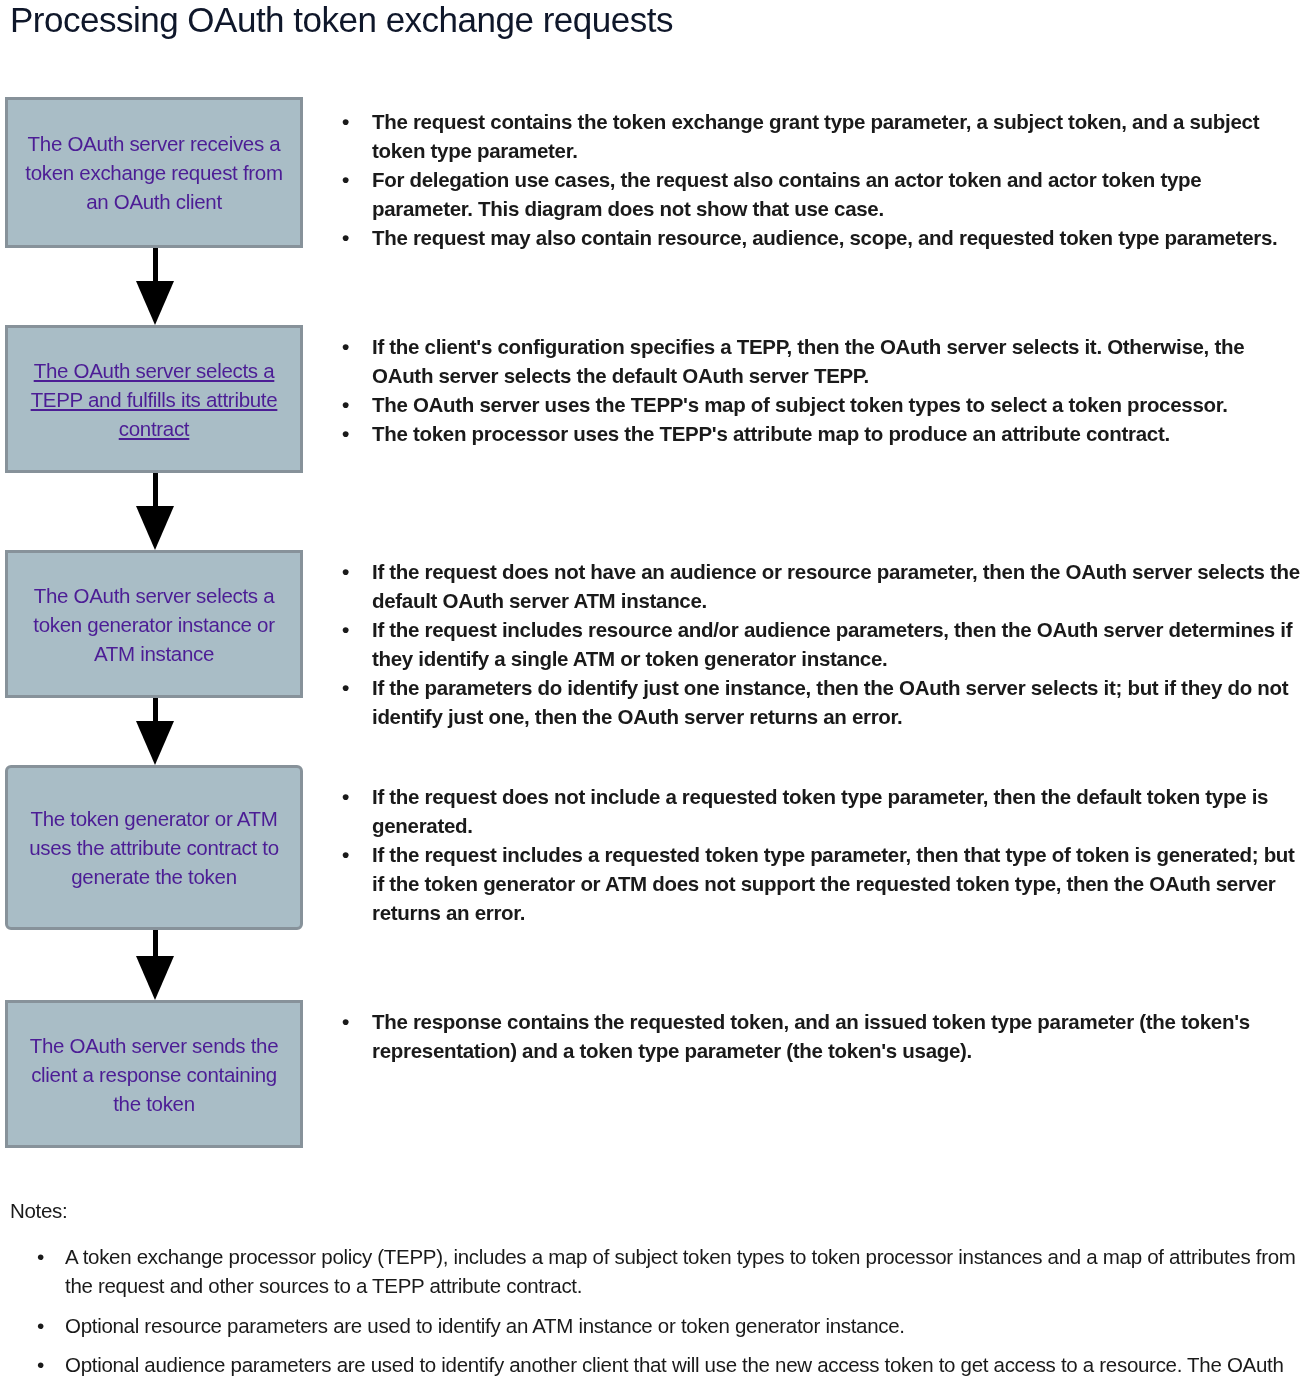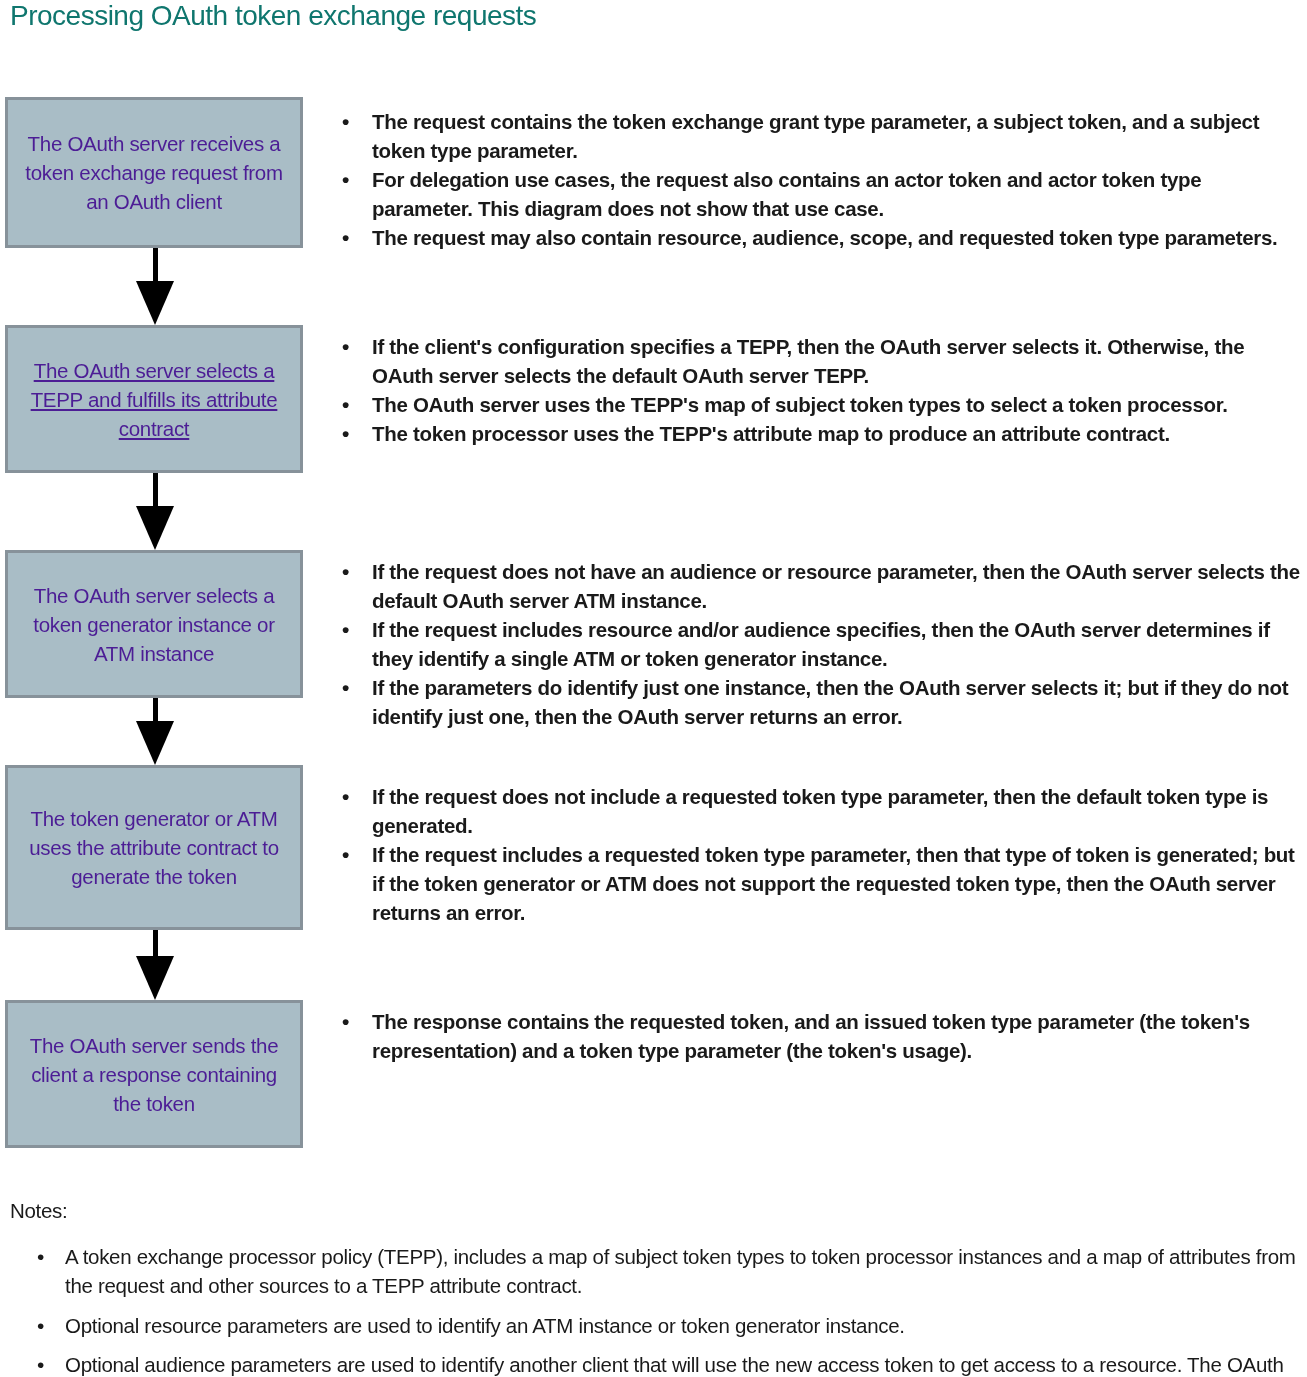--- a/index.html
+++ b/index.html
@@ -8,24 +8,24 @@
     width: 1307px;
     height: 1377px;
     background: #ffffff;
     font-family: "Liberation Sans", sans-serif;
     color: #1a1a1a;
   }
   .page-title {
     position: absolute;
     left: 10px; top: 0px;
     margin: 0;
-    font-size: 28px;
+    font-size: 35px;
     font-weight: normal;
     letter-spacing: -0.5px;
-    color: #0f766e;
+    color: #0f172a;
   }
   
   .flowbox {
     position: absolute;
     left: 5px;
     width: 298px;
     box-sizing: border-box;
     background: #a9bdc6;
     border: 3px solid #87929a;
     display: flex;
@@ -34,21 +34,21 @@
     text-align: center;
     font-size: 20.5px;
     line-height: 29px;
     letter-spacing: -0.3px;
     padding: 4px 10px;
     color: #4c1d95;
   }
   .box1 { top: 97px;  height: 151px; }
   .box2 { top: 325px; height: 148px; text-decoration: underline; }
   .box3 { top: 550px; height: 148px; }
-  .box4 { top: 765px; height: 165px; }
+  .box4 { top: 765px; height: 165px; border-radius: 6px; }
   .box5 { top: 1000px; height: 148px; }
 
   
   .arrow {
     position: absolute;
     left: 135px;
     width: 40px;
     display: flex;
     flex-direction: column;
     align-items: center;
@@ -160,21 +160,21 @@
   <div class="arrow a2">
     <div class="shaft"></div>
     <div class="head"></div>
   </div>
 
   <div class="flowbox box3">
     <span>The OAuth server selects a token generator instance or ATM instance</span>
   </div>
   <ul class="bullets b3">
     <li>If the request does not have an audience or resource parameter, then the OAuth server selects the default OAuth server ATM instance.</li>
-    <li>If the request includes resource and/or audience specifies, then the OAuth server determines if they identify a single ATM or token generator instance.</li>
+    <li>If the request includes resource and/or audience parameters, then the OAuth server determines if they identify a single ATM or token generator instance.</li>
     <li>If the parameters do identify just one instance, then the OAuth server selects it; but if they do not identify just one, then the OAuth server returns an error.</li>
   </ul>
   <div class="arrow a3">
     <div class="shaft"></div>
     <div class="head"></div>
   </div>
 
   <div class="flowbox box4">
     <span>The token generator or ATM uses the attribute contract to generate the token</span>
   </div>

